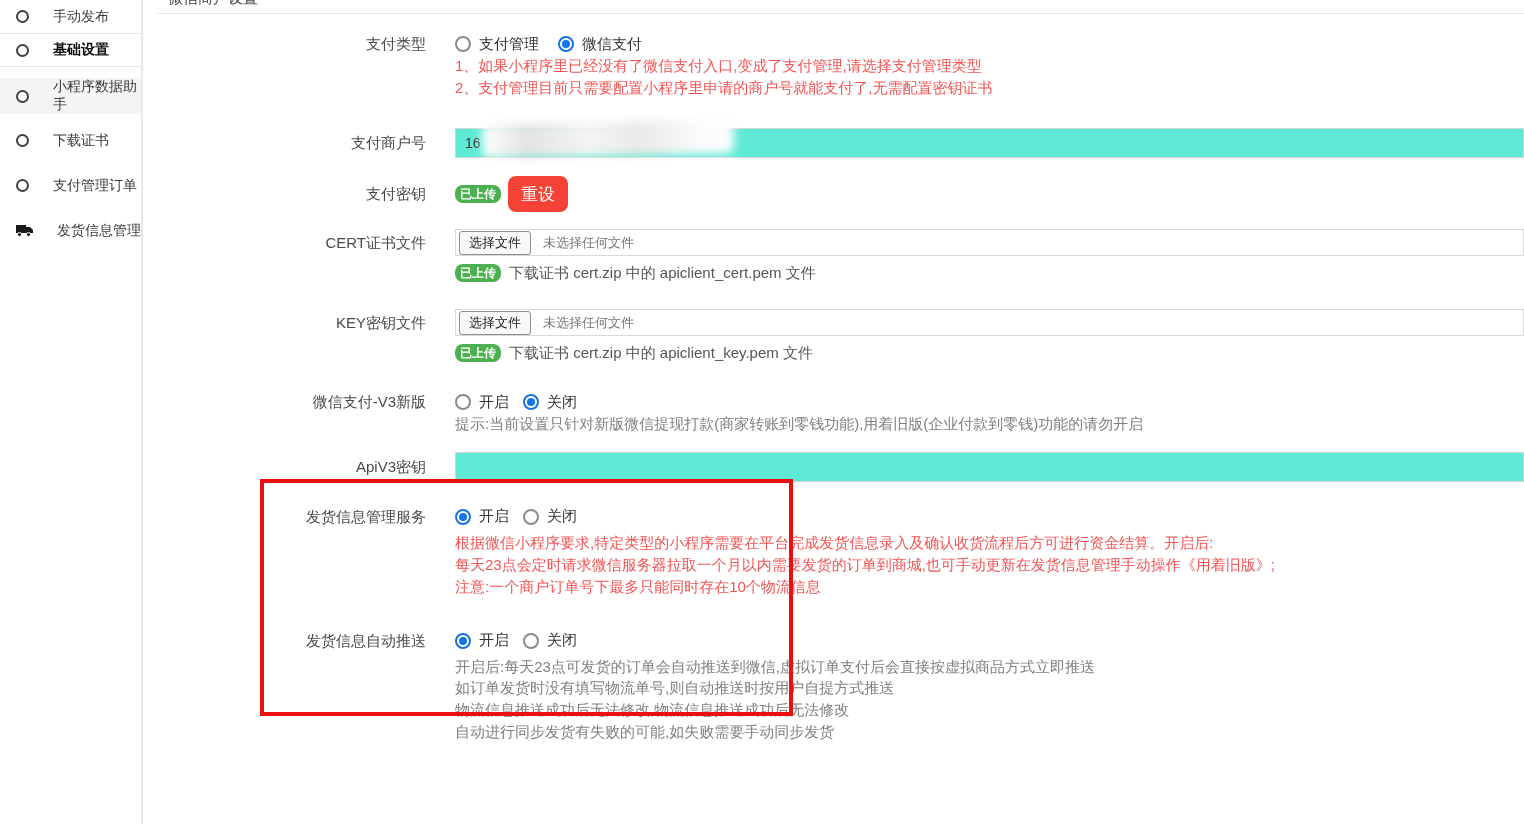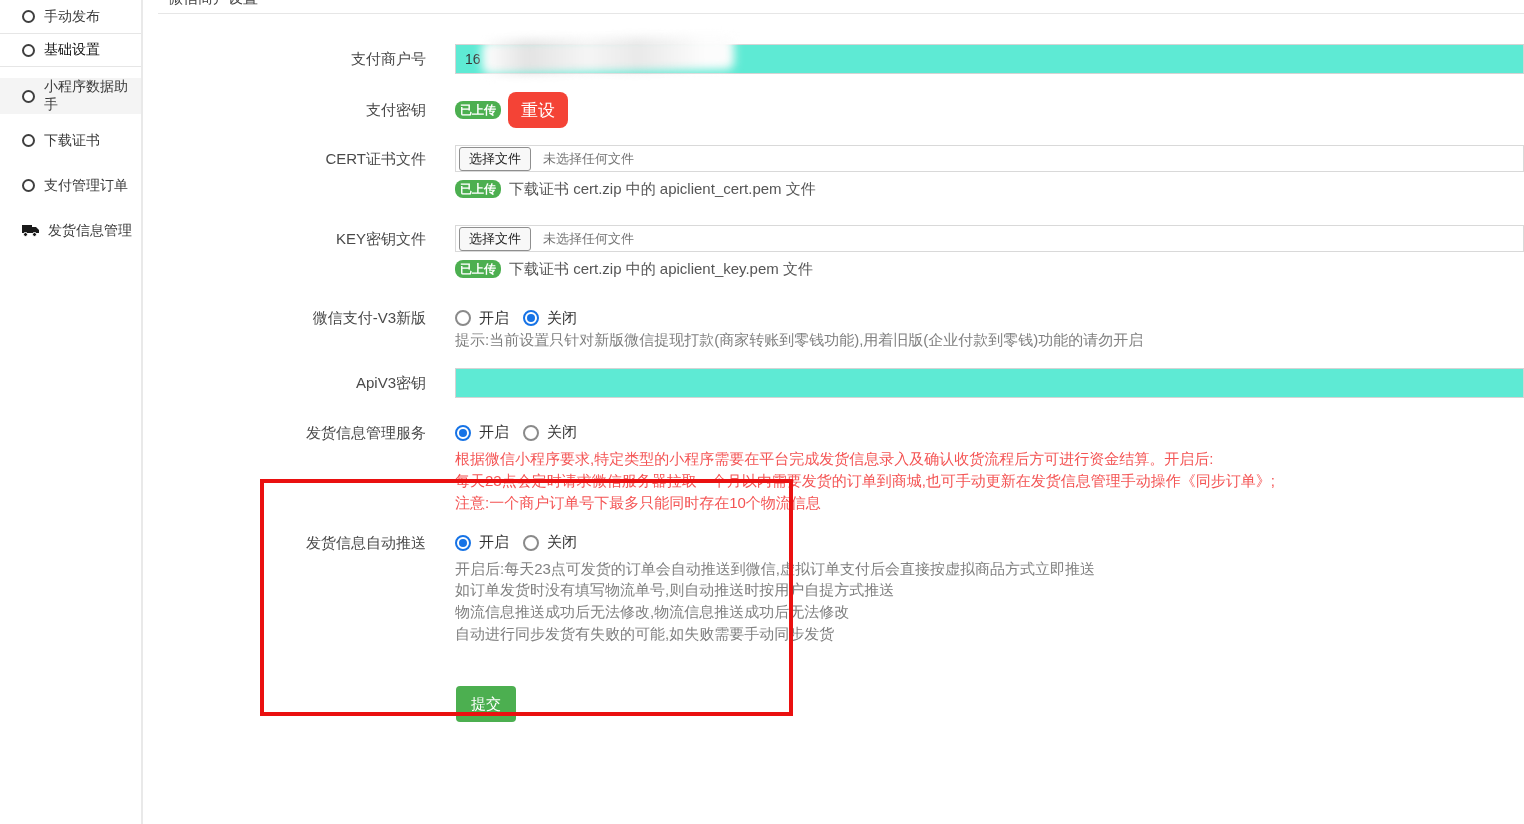--- a/index.html
+++ b/index.html
@@ -3,25 +3,25 @@
 <meta charset="utf-8">
 <style>
   * { margin:0; padding:0; box-sizing:border-box; }
   html,body { width:1524px; height:824px; overflow:hidden; background:#fff;
     font-family:"Liberation Sans","DejaVu Sans",sans-serif; }
   .app { position:relative; width:1524px; height:824px; }
 
   
   .sidebar { position:absolute; left:0; top:0; width:143px; height:824px;
     background:#fff; border-right:2px solid #e9e9e9; }
-  .side-item { display:flex; align-items:center; gap:9px; padding-left:22px;
+  .side-item { display:flex; align-items:center; gap:24px; padding-left:16px;
     height:45px; font-size:14px; color:#3a3a3a; cursor:pointer; }
   .side-item.first { height:33px; }
   .side-item.selected { height:34px; border-top:1px solid #e6e6e6; border-bottom:1px solid #e6e6e6;
-    font-weight:normal; color:#111; }
+    font-weight:bold; color:#111; }
   .side-item.highlight { height:36px; background:#f4f4f4; }
   .spacer11 { height:11px; } .spacer4 { height:4px; }
   .circle-icon { width:13px; height:13px; border:2px solid #3f3f3f; border-radius:50%;
     flex:0 0 13px; background:#fff; }
   .truck-icon { flex:0 0 17px; display:inline-flex; }
 
   
   .main { position:absolute; left:145px; top:0; width:1379px; height:824px; }
   .title-bar { height:14px; margin-left:13px; border-bottom:1px solid #e6e6e6; position:relative; }
   .page-title { position:absolute; left:10px; top:-11px; font-size:15px; color:#444;
@@ -115,20 +115,37 @@
       </span>
       <span>发货信息管理</span>
     </div>
   </aside>
 
   <main class="main">
     <div class="title-bar">
       <span class="page-title">微信商户设置</span>
     </div>
 
+    <div class="form-row" style="margin-top:19px">
+      <div class="row-label">支付类型</div>
+      <div class="row-content">
+        <div class="radio-group">
+          <span class="radio-option">
+            <span class="radio"></span>
+            <span>支付管理</span>
+          </span>
+          <span class="radio-option">
+            <span class="radio checked"></span>
+            <span>微信支付</span>
+          </span>
+        </div>
+        <div class="note red">1、如果小程序里已经没有了微信支付入口,变成了支付管理,请选择支付管理类型</div>
+        <div class="note red">2、支付管理目前只需要配置小程序里申请的商户号就能支付了,无需配置密钥证书</div>
+      </div>
+    </div>
 
     <div class="form-row" style="margin-top:30px">
       <div class="row-label" style="padding-top:4px">支付商户号</div>
       <div class="row-content">
         <div class="input-box">
           <span>16</span>
           <span class="redact-blob"></span>
         </div>
       </div>
     </div>
@@ -203,27 +220,27 @@
             <span class="radio checked"></span>
             <span>开启</span>
           </span>
           <span class="radio-option">
             <span class="radio"></span>
             <span>关闭</span>
           </span>
         </div>
         <div style="margin-top:4px">
           <div class="note red" style="line-height:22px">根据微信小程序要求,特定类型的小程序需要在平台完成发货信息录入及确认收货流程后方可进行资金结算。开启后:</div>
-          <div class="note red" style="line-height:22px">每天23点会定时请求微信服务器拉取一个月以内需要发货的订单到商城,也可手动更新在发货信息管理手动操作《同步订单》;</div>
+          <div class="note red" style="line-height:22px">每天23点会定时请求微信服务器拉取一个月以内需要发货的订单到商城,也可手动更新在发货信息管理手动操作《用着旧版》;</div>
           <div class="note red" style="line-height:22px">注意:一个商户订单号下最多只能同时存在10个物流信息</div>
         </div>
       </div>
     </div>
 
-    <div class="form-row" style="margin-top:18px">
+    <div class="form-row" style="margin-top:32px">
       <div class="row-label">发货信息自动推送</div>
       <div class="row-content">
         <div class="radio-group">
           <span class="radio-option" style="margin-right:14px">
             <span class="radio checked"></span>
             <span>开启</span>
           </span>
           <span class="radio-option">
             <span class="radio"></span>
             <span>关闭</span>
@@ -231,22 +248,16 @@
         </div>
         <div style="margin-top:4px">
           <div class="note gray" style="line-height:21.7px">开启后:每天23点可发货的订单会自动推送到微信,虚拟订单支付后会直接按虚拟商品方式立即推送</div>
           <div class="note gray" style="line-height:21.7px">如订单发货时没有填写物流单号,则自动推送时按用户自提方式推送</div>
           <div class="note gray" style="line-height:21.7px">物流信息推送成功后无法修改,物流信息推送成功后无法修改</div>
           <div class="note gray" style="line-height:21.7px">自动进行同步发货有失败的可能,如失败需要手动同步发货</div>
         </div>
       </div>
     </div>
 
-    <div class="form-row" style="margin-top:42px">
-      <div class="row-label"></div>
-      <div class="row-content">
-        <button class="btn-submit">提交</button>
-      </div>
-    </div>
   </main>
 
   <div class="annotation-box"></div>
 </div>
 
 </body></html>

